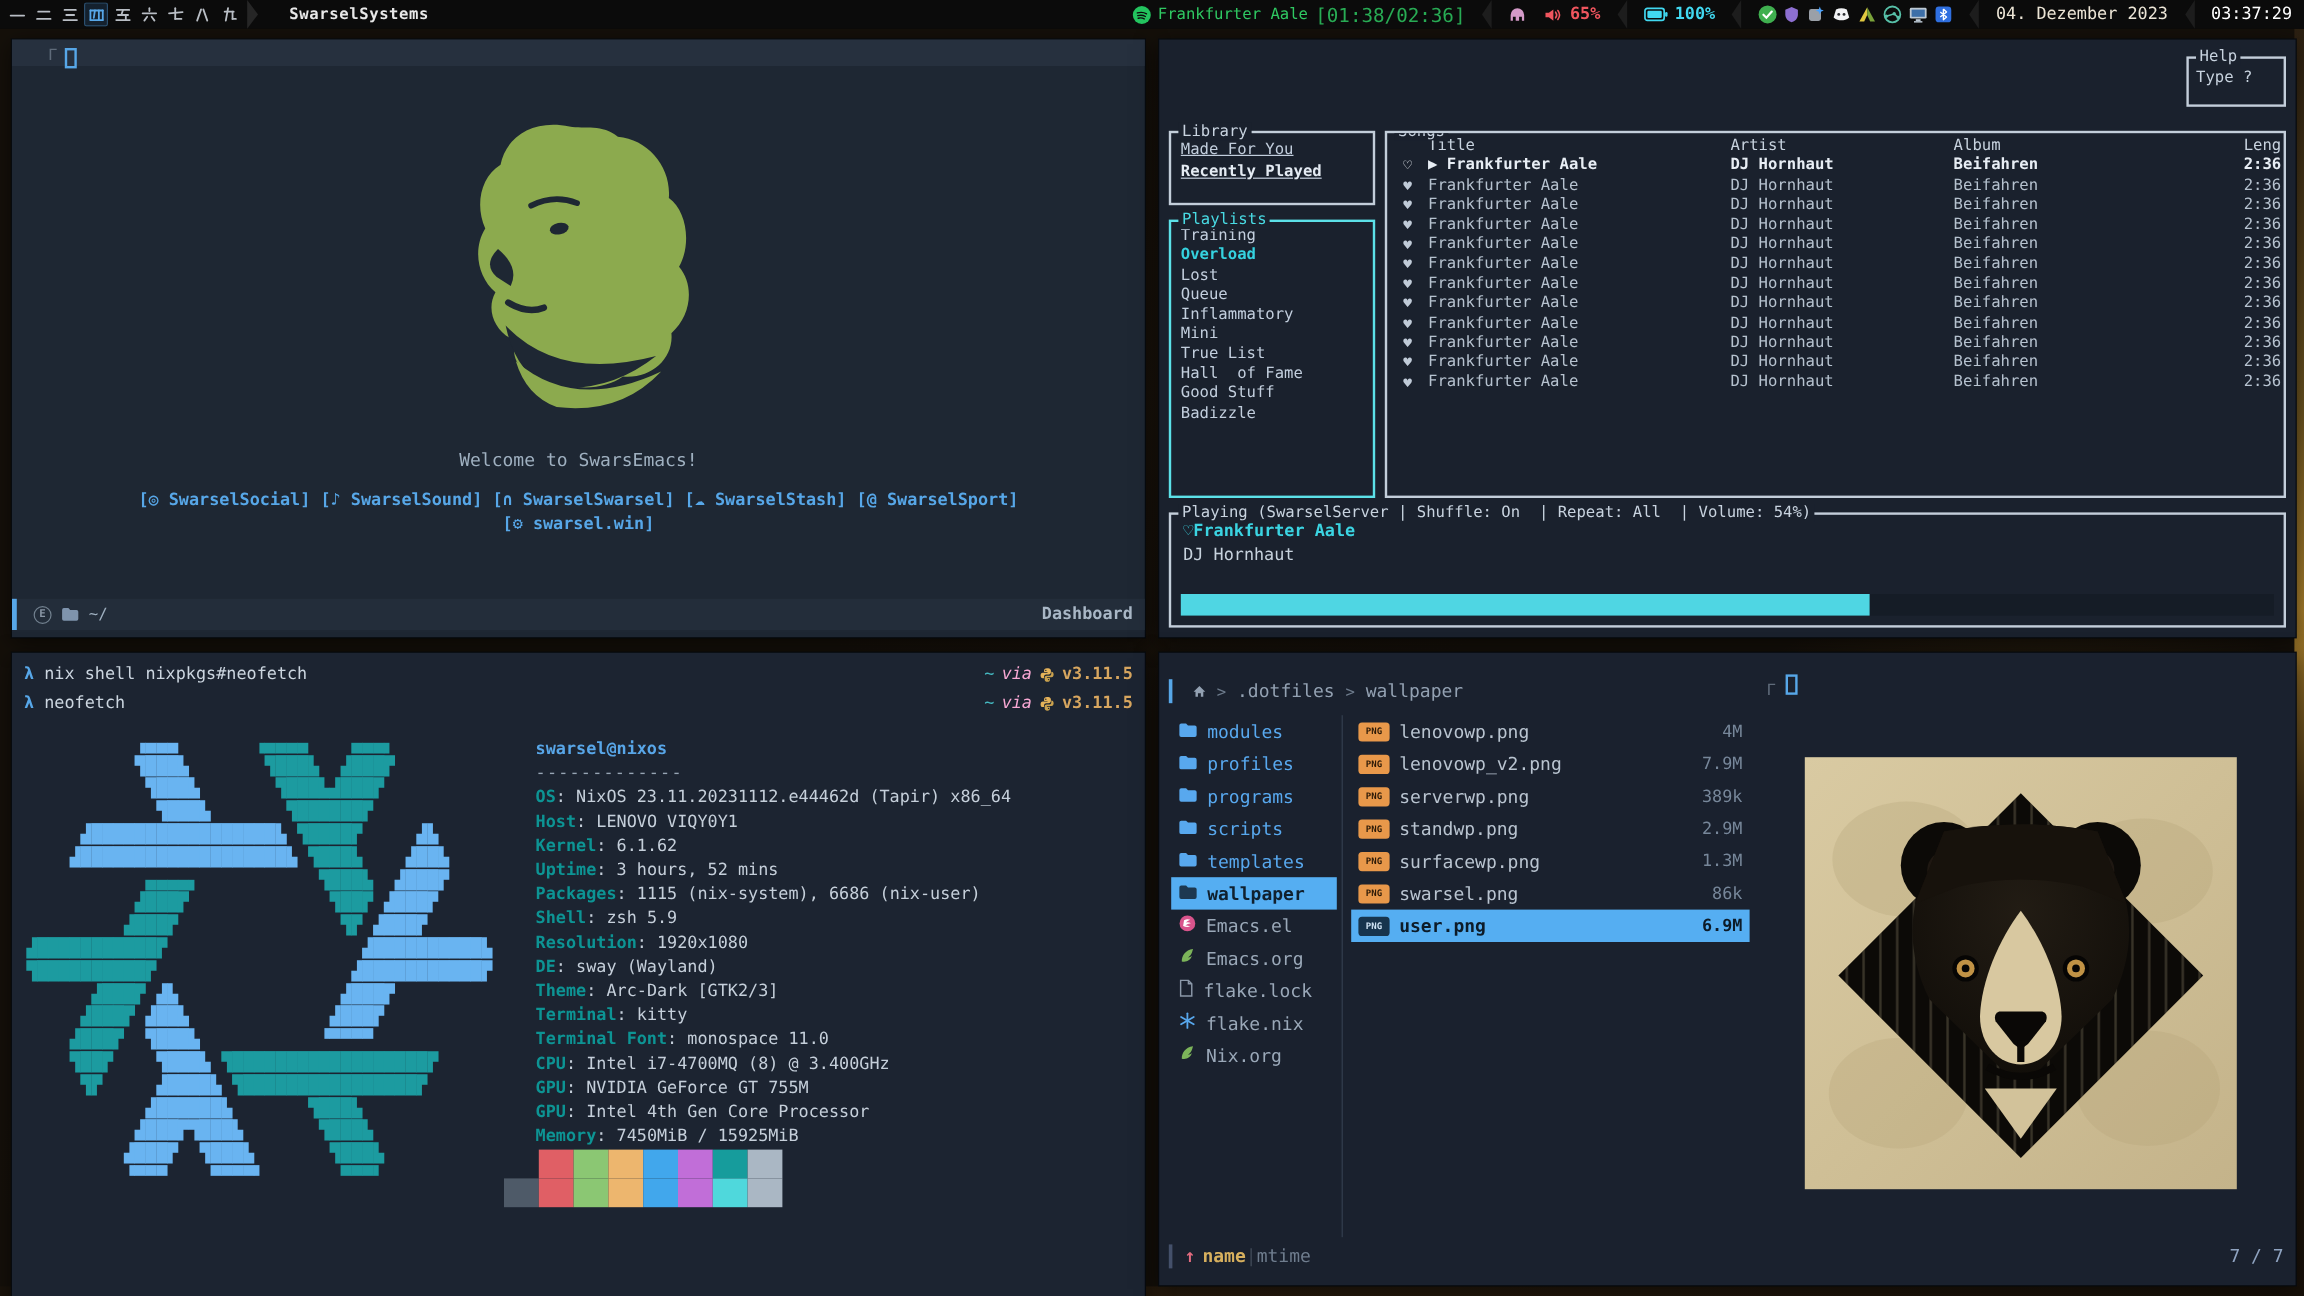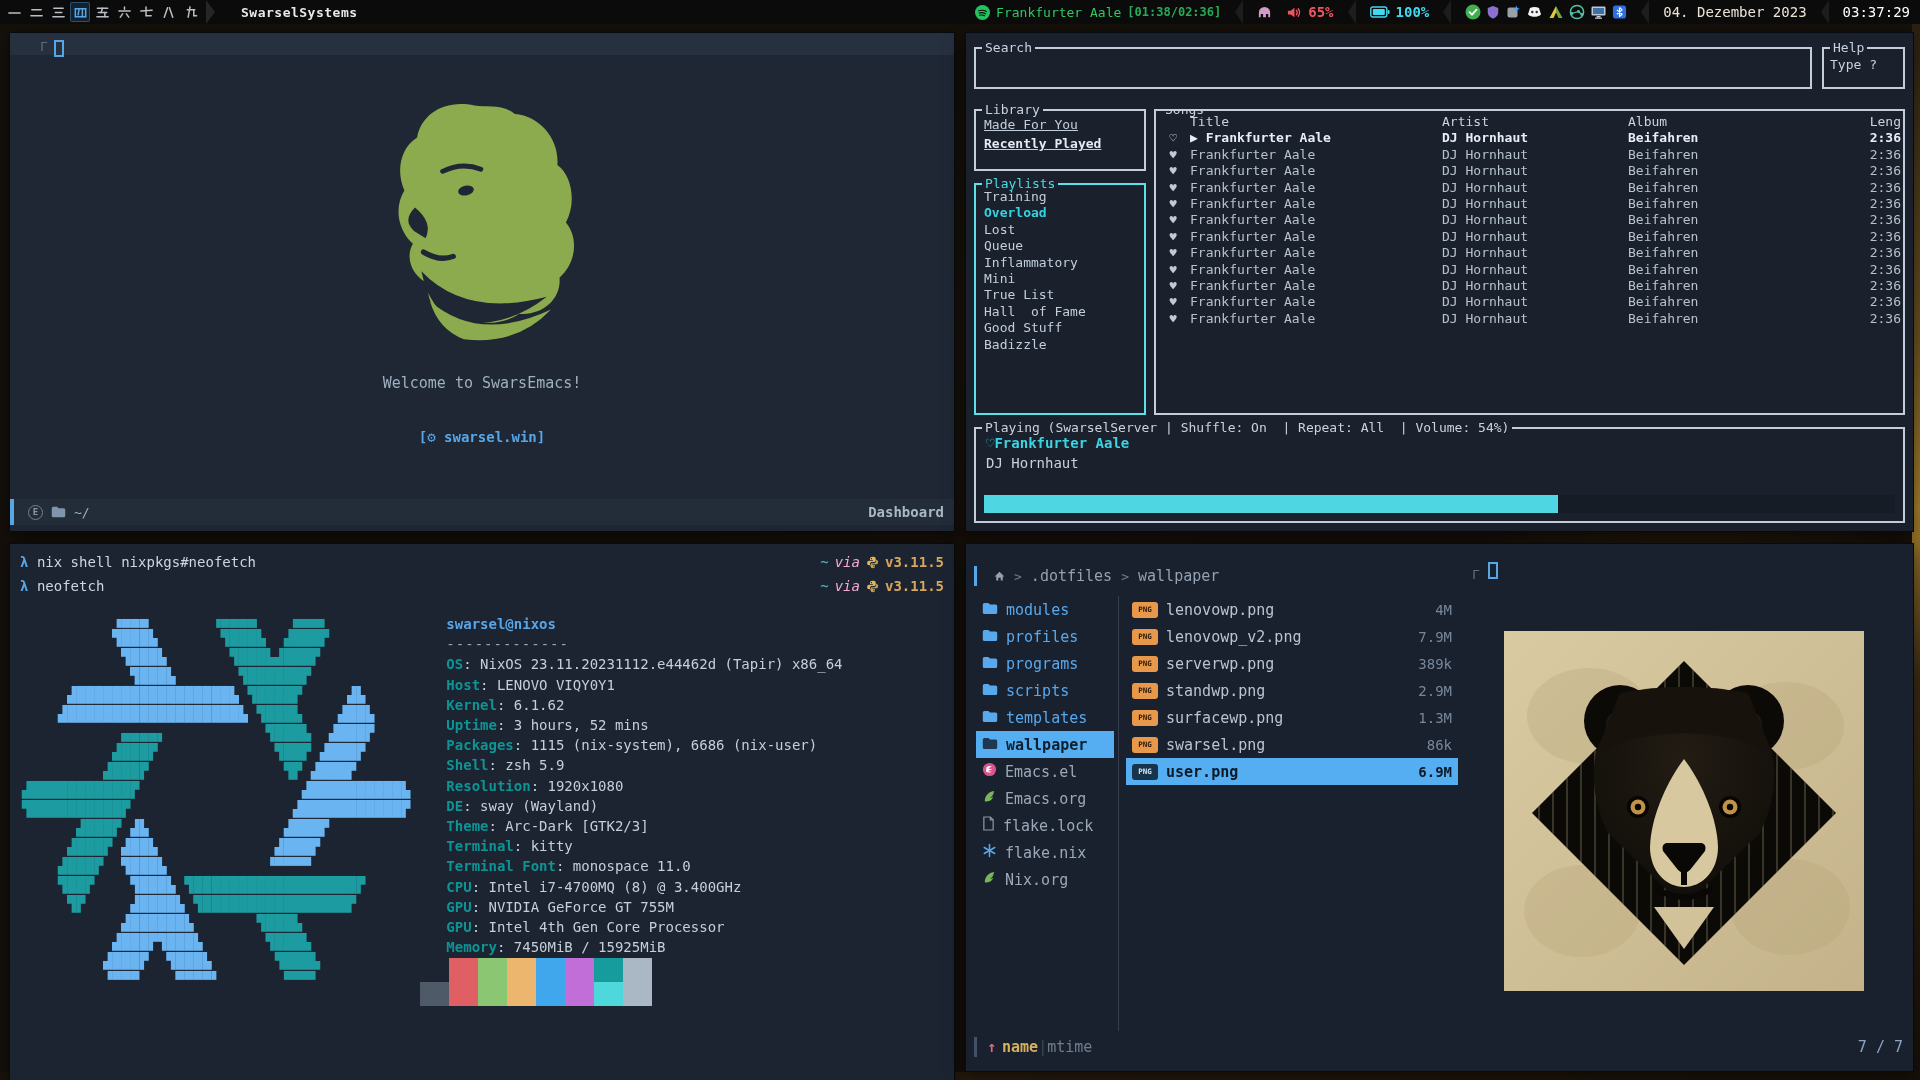--- a/index.html
+++ b/index.html
@@ -22,21 +22,21 @@
   .ws-box { display:flex; align-items:center; gap:2px; padding:0 6px 0 4px; height:24px; }
   .ws { width:20px; height:20px; display:flex; align-items:center; justify-content:center;
       color:#b9bec5; border-radius:2px; cursor:default; }
   .ws.active { color:#57a7e8; background:rgba(70,150,230,.16); box-shadow:inset 0 0 0 1px rgba(87,167,232,.35); }
   .pl-arrow { width:0; height:0; border-top:12px solid transparent; border-bottom:12px solid transparent;
       border-left:9px solid #262626; margin-right:26px; }
   .bar-title { font-weight:bold; color:#e8e8e8; letter-spacing:.5px; }
   .bar-right { margin-left:auto; display:flex; align-items:center; gap:14px; padding-right:10px; }
   .seg { display:inline-flex; align-items:center; gap:6px; white-space:pre; }
   .seg.music-seg { color:#2fc862; }
-  .seg.music-seg .t-time { color:#28ab54; font-size:12px;font-weight:bold; }
+  .seg.music-seg .t-time { color:#28ab54; font-size:16px; }
   .seg.vol { color:#f0555e; font-weight:bold; font-size:14px; }
   .seg.bat { color:#41d8f0; font-weight:bold; font-size:14px; }
   .seg.date { color:#ece5d6; font-size:14px; }
   .seg.time { color:#ffffff; font-size:14px; }
   .tray { display:inline-flex; align-items:center; gap:5px; }
   .tray svg { display:block; }
   .sep-tri { width:0; height:0; border-top:12px solid transparent; border-bottom:12px solid transparent;
       border-right:8px solid #1d1d1d; }
 
   
@@ -328,37 +328,35 @@
       <path fill="#8caa4e" d="M100,8 C72,2 50,16 46,38 C30,48 26,70 34,88 C24,104 28,126 42,138 C34,152 42,170 58,176 C52,192 66,208 88,206 C104,216 128,214 142,204 C164,206 182,190 180,170 C196,156 198,132 186,118 C196,100 192,74 178,64 C180,40 162,18 138,16 C126,6 112,10 100,8 Z"></path>
       <ellipse cx="92" cy="88" rx="7.5" ry="4.5" fill="#1e2733" transform="rotate(-12 92 88)"></ellipse>
       <path d="M70,70 q18,-9 36,-2" stroke="#1e2733" stroke-width="4.5" fill="none" stroke-linecap="round"></path>
       <path d="M44,104 q-12,12 -1,22 l11,7 q7,-15 -10,-29 Z" fill="#1e2733"></path>
       <path d="M52,146 q15,9 28,4" stroke="#1e2733" stroke-width="5" fill="none" stroke-linecap="round"></path>
       <path d="M50,164 Q92,208 168,188 Q130,218 84,212 Q58,202 50,164 Z" fill="#1e2733"></path>
       <path d="M58,192 Q104,232 172,200 Q140,234 90,228 Q66,219 58,192 Z" fill="#8caa4e"></path>
     </svg>
 
     <div class="em-welcome">Welcome to SwarsEmacs!</div>
+    <div class="em-buttons" id="em-buttons"><span class="btn">[◎ SwarselSocial]</span> <span class="btn">[♪ SwarselSound]</span> <span class="btn">[∩ SwarselSwarsel]</span> <span class="btn">[☁ SwarselStash]</span> <span class="btn">[@ SwarselSport]</span></div>
     <div class="em-link"><span id="em-link-text">[⚙ swarsel.win]</span></div>
 
     <div class="em-modeline">
       <span class="accent"></span>
       <span class="circle-e">E</span>
       <svg width="15" height="12" viewBox="0 0 20 16">
           <path d="M1 3 q0-2 2-2 h5 l2 2 h7 q2 0 2 2 v8 q0 2 -2 2 H3 q-2 0 -2 -2 Z" fill="#7f94ad"></path>
         </svg>
       <span class="mlpath">~/</span>
       <span class="mlbuf">Dashboard</span>
     </div>
   </div>
 
   <div class="win music">
-    <div class="tbox box-search">
-      <span class="tbox-title">Search</span>
-    </div>
     <div class="tbox box-help">
       <span class="tbox-title">Help</span>
       <div class="help-body">Type ?</div>
     </div>
 
     <div class="tbox box-library">
       <span class="tbox-title">Library</span>
       <div class="inner" id="library-items">
           <div class="lib-item">Made For You</div>
           <div class="lib-item bold">Recently Played</div>

